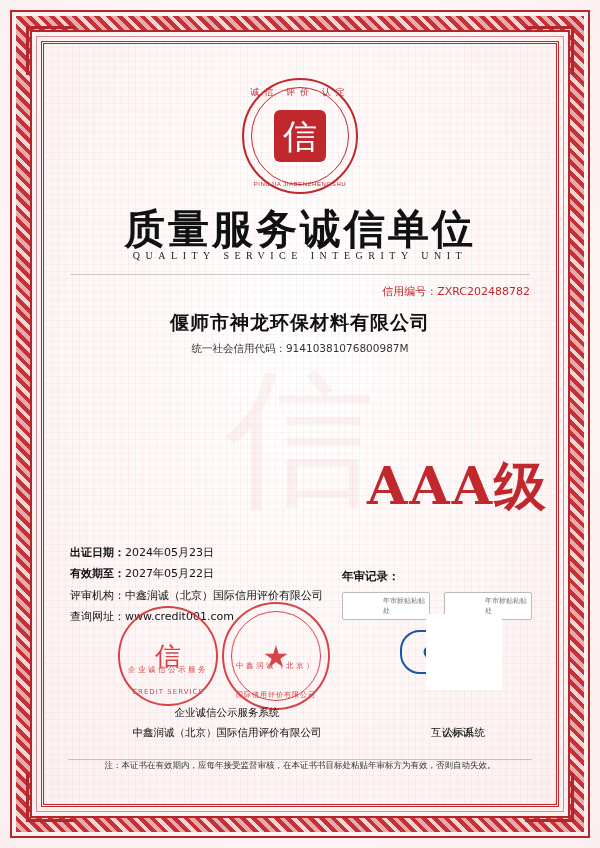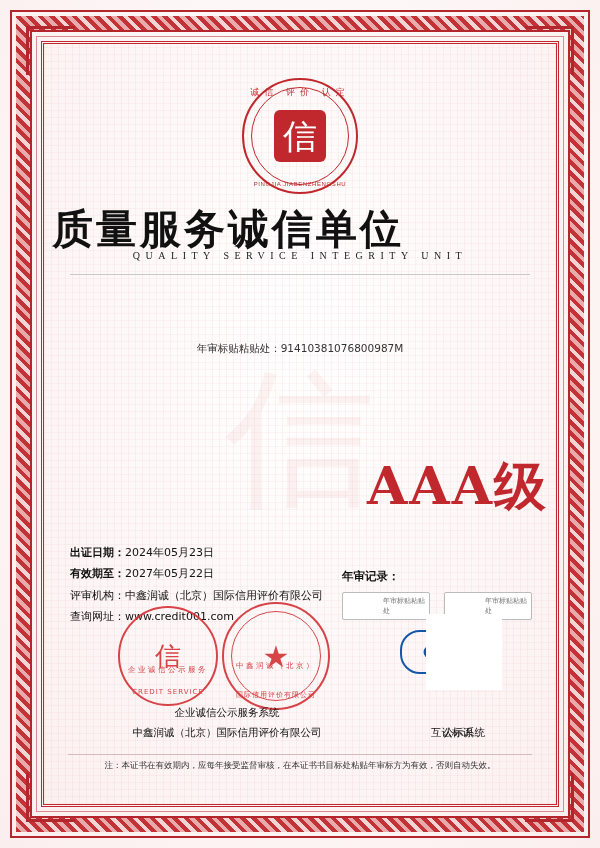--- a/index.html
+++ b/index.html
@@ -81,21 +81,21 @@
     font-size:9px;color:#c0282d;letter-spacing:5px;
     font-family:"DejaVu Sans", sans-serif;
   }
   .logo-arc-bottom{
     position:absolute;left:0;right:0;bottom:7px;text-align:center;
     font-size:6px;color:#c0282d;letter-spacing:.6px;
     font-family:"Liberation Sans", sans-serif;
   }
 
   .title{
-    position:absolute;left:0;right:0;top:150px;text-align:left;
+    position:absolute;left:0;right:0;top:150px;text-align:center;
     font-family:Liberation Sans, sans-serif;
     font-size:41px;font-weight:bold;color:#111;letter-spacing:3px;
   }
   .subtitle{
     position:absolute;left:0;right:0;top:198px;text-align:center;
     font-size:10px;letter-spacing:5.5px;color:#222;
     font-family:"Liberation Serif", serif;
   }
   .subrule{
     position:absolute;left:18px;right:18px;top:222px;height:1px;background:#c9c9c9;
@@ -204,21 +204,21 @@
   }
   .cap1{left:40px;top:104px;width:250px;}
   .cap2{left:40px;top:124px;width:250px;}
   .cap3{left:338px;top:124px;width:104px;}
   .cap4{right:22px;top:124px;width:104px;}
 
   .footnote{
     position:absolute;left:16px;right:16px;bottom:24px;
     font-size:8.5px;color:#333;text-align:center;
     font-family:"DejaVu Sans", sans-serif;
-    border-top:1px solid #d8b9ba;padding-top:5px;
+    border-top:1px solid #d8b9ba;
   }
   .watermark{
     position:absolute;left:50%;top:52%;transform:translate(-50%,-50%);
     font-size:150px;color:rgba(192,40,45,.05);
     font-family:"DejaVu Sans", sans-serif;pointer-events:none;
   }
 </style>
 </head>
 <body>
 
@@ -244,23 +244,27 @@
       <div class="logo-ring inner"></div>
       <div class="logo-arc-top">诚信 评价 认定</div>
       <div class="logo-core">信</div>
       <div class="logo-arc-bottom">PINGJIA JIABENZHENGSHU</div>
     </div>
 
     <div class="title">质量服务诚信单位</div>
     <div class="subtitle">QUALITY SERVICE INTEGRITY UNIT</div>
     <div class="subrule"></div>
 
-
+    <div class="code-line">
+      <span>信用编号：</span><span>ZXRC202488782</span>
+    </div>
+
+    <div class="company">偃师市神龙环保材料有限公司</div>
     <div class="uscc">
-      <span>年审标贴粘贴处：</span><span>91410381076800987M</span>
+      <span>统一社会信用代码：</span><span>91410381076800987M</span>
     </div>
 
 
     <div class="grade">AAA级</div>
 
     <div class="fields">
       <div class="row bold">
         <span>出证日期：</span><span class="val">2024年05月23日</span>
       </div>
       <div class="row bold">

